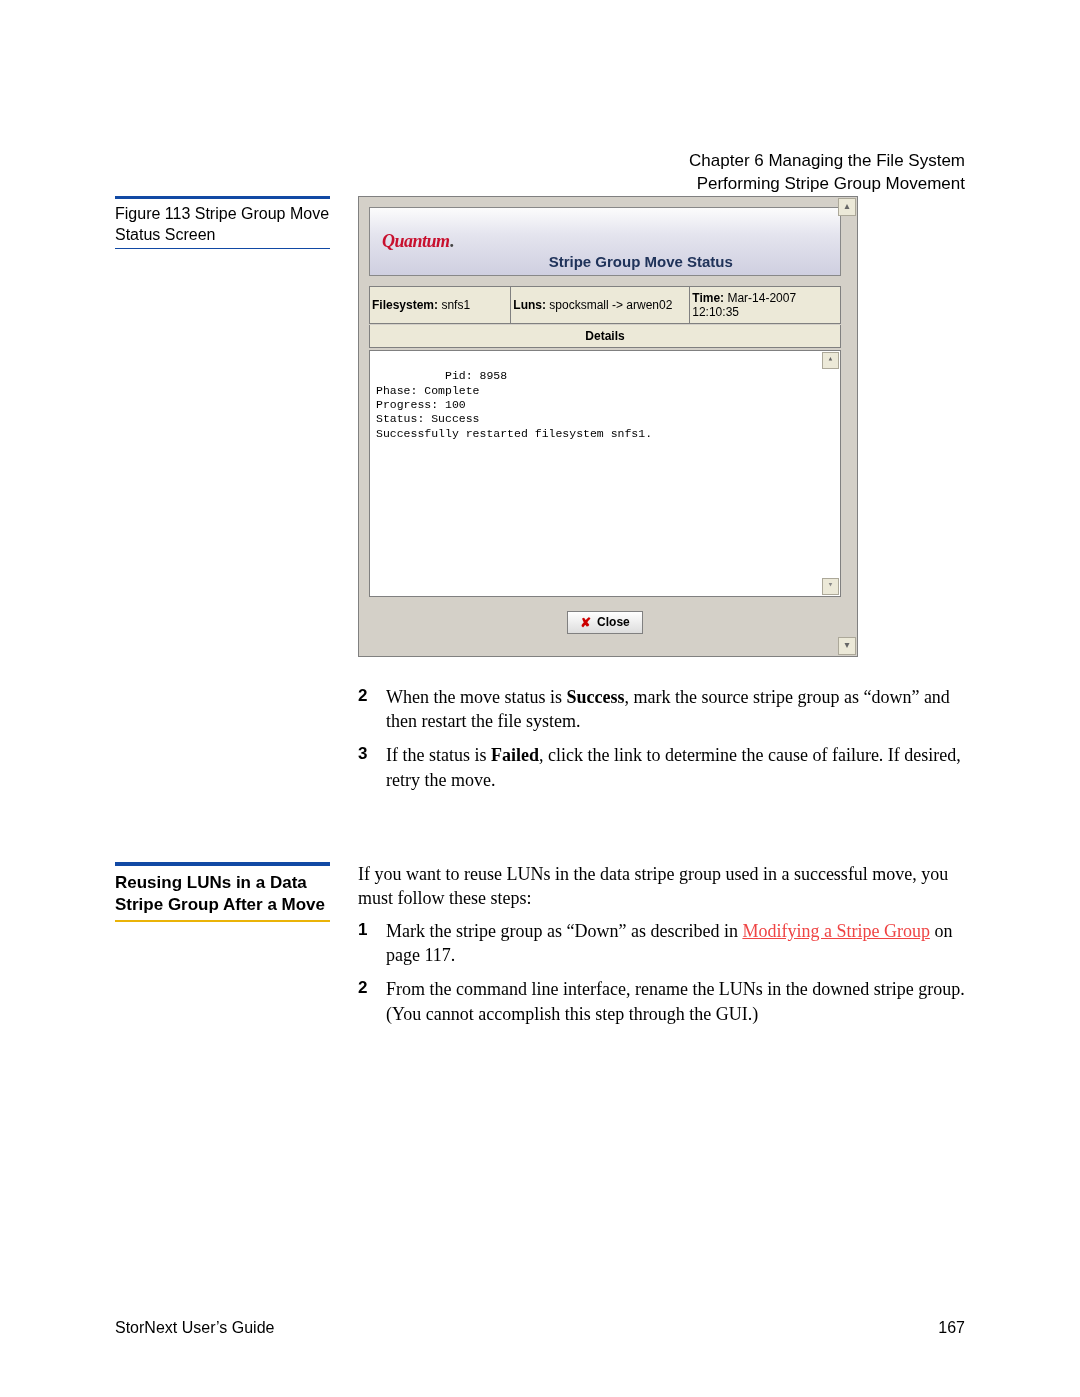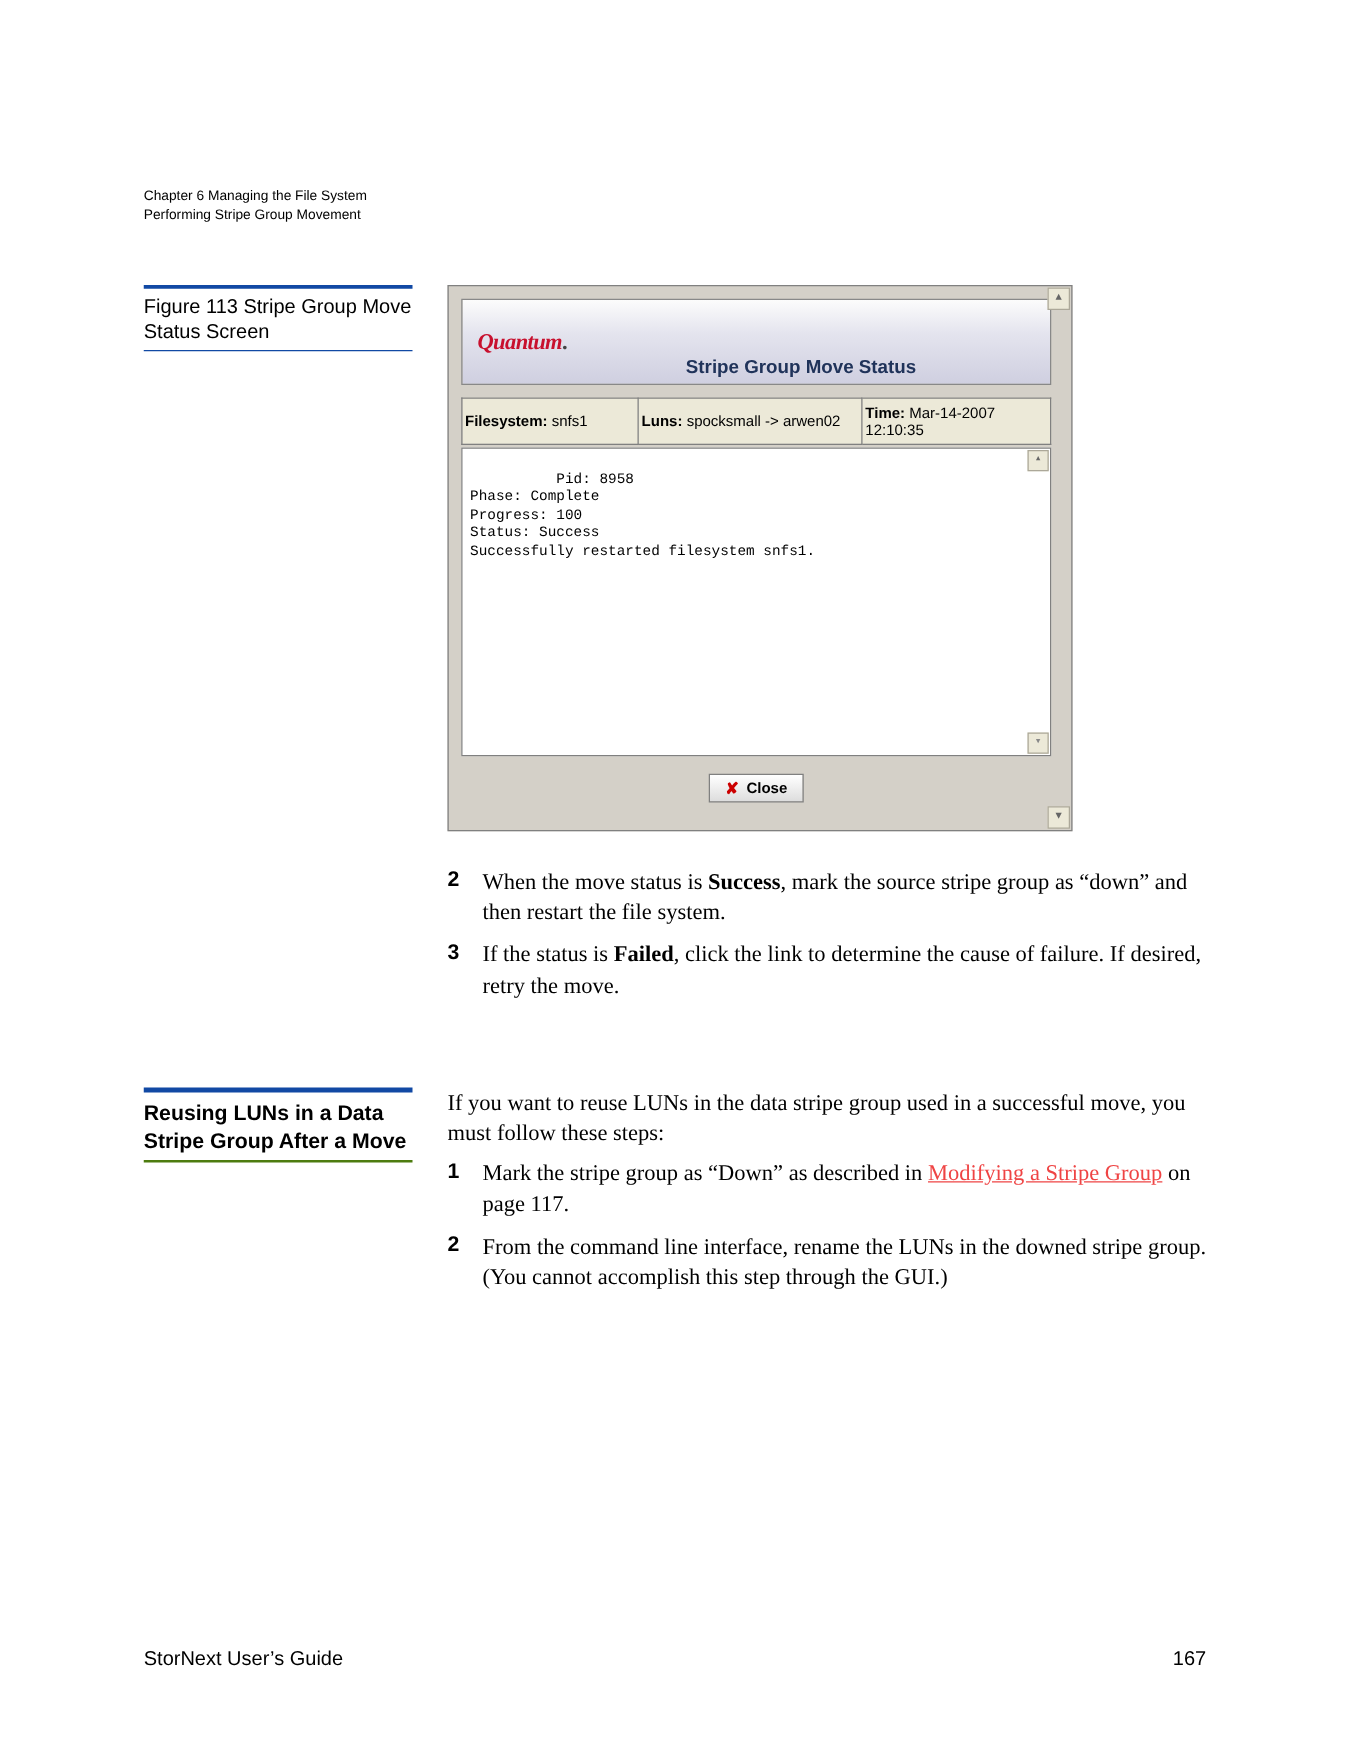--- a/index.html
+++ b/index.html
@@ -10,24 +10,23 @@
     color: #000;
   }
   .page {
     width: 1080px;
     height: 1397px;
     position: relative;
     box-sizing: border-box;
     padding: 150px 115px 60px 115px;
   }
   .header {
-    text-align: left;
-    font-size: 11px;
+    text-align: right;
+    font-size: 17px;
     line-height: 1.35;
-    margin-bottom: 48px;
   }
   .two-col {
     display: flex;
     gap: 28px;
   }
   .left-col {
     width: 215px;
     flex-shrink: 0;
   }
   .right-col {
@@ -35,21 +34,21 @@
   }
   .fig-caption {
     border-top: 3px solid #1149a4;
     border-bottom: 1px solid #1149a4;
     padding: 5px 0 3px 0;
     font-size: 16px;
     line-height: 1.3;
   }
   .sec-heading {
     border-top: 4px solid #1149a4;
-    border-bottom: 2px solid #4d7c0f;
+    border-bottom: 2px solid #eab308;
     padding: 6px 0 4px 0;
     font-size: 17px;
     font-weight: bold;
     line-height: 1.3;
   }
   
   .app-win {
     background: #d4d0c8;
     border: 1px solid #808080;
     width: 500px;
@@ -240,20 +239,21 @@
 
         <table class="info-table">
           <tbody>
               <tr>
             <td style="width:30%"><span class="lbl">Filesystem:</span> <span>snfs1</span></td>
             <td style="width:38%"><span class="lbl">Luns:</span> <span>spocksmall -&gt; arwen02</span></td>
             <td style="width:32%"><span class="lbl">Time:</span> <span>Mar-14-2007 12:10:35</span></td>
           </tr>
         </tbody>
           </table>
+        <div class="details-bar">Details</div>
 
         <div class="details-box">
           <span>Pid: 8958
 Phase: Complete
 Progress: 100
 Status: Success
 Successfully restarted filesystem snfs1.</span>
           <div class="details-scroll-up">▴</div>
           <div class="details-scroll-down">▾</div>
         </div>

